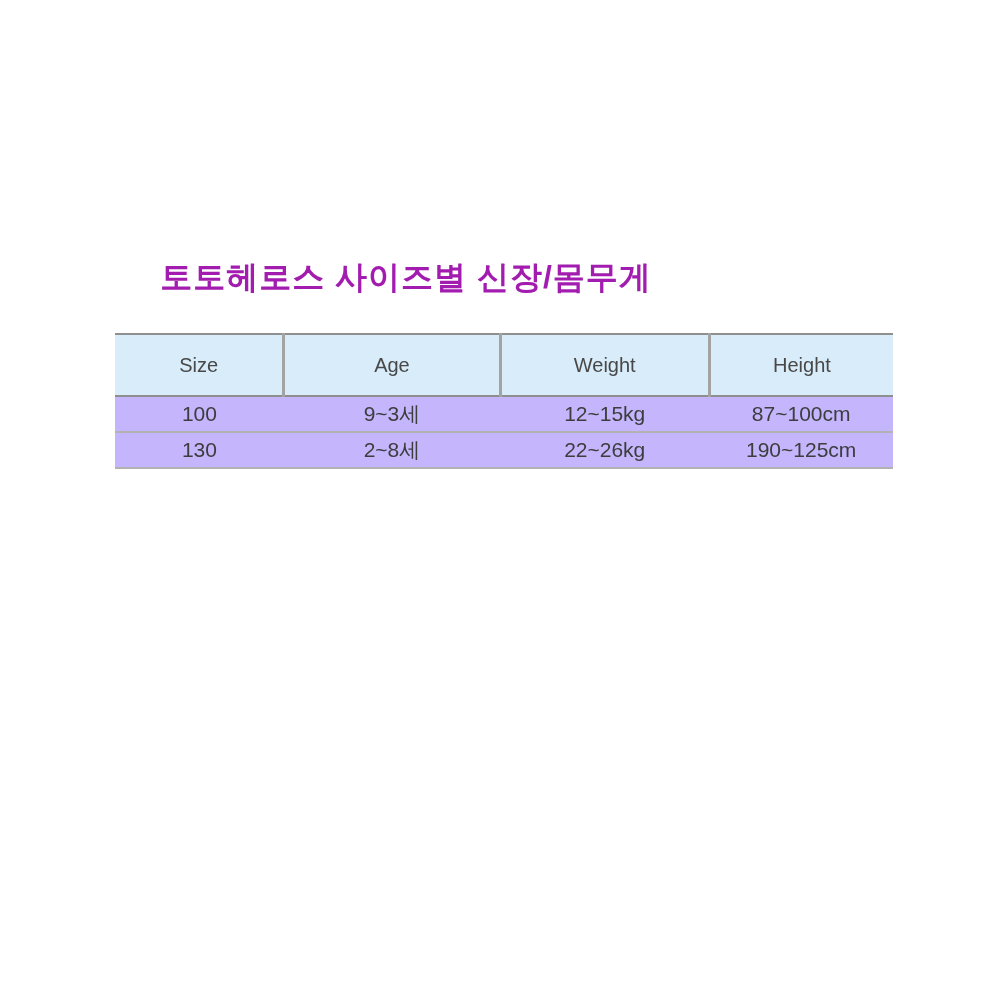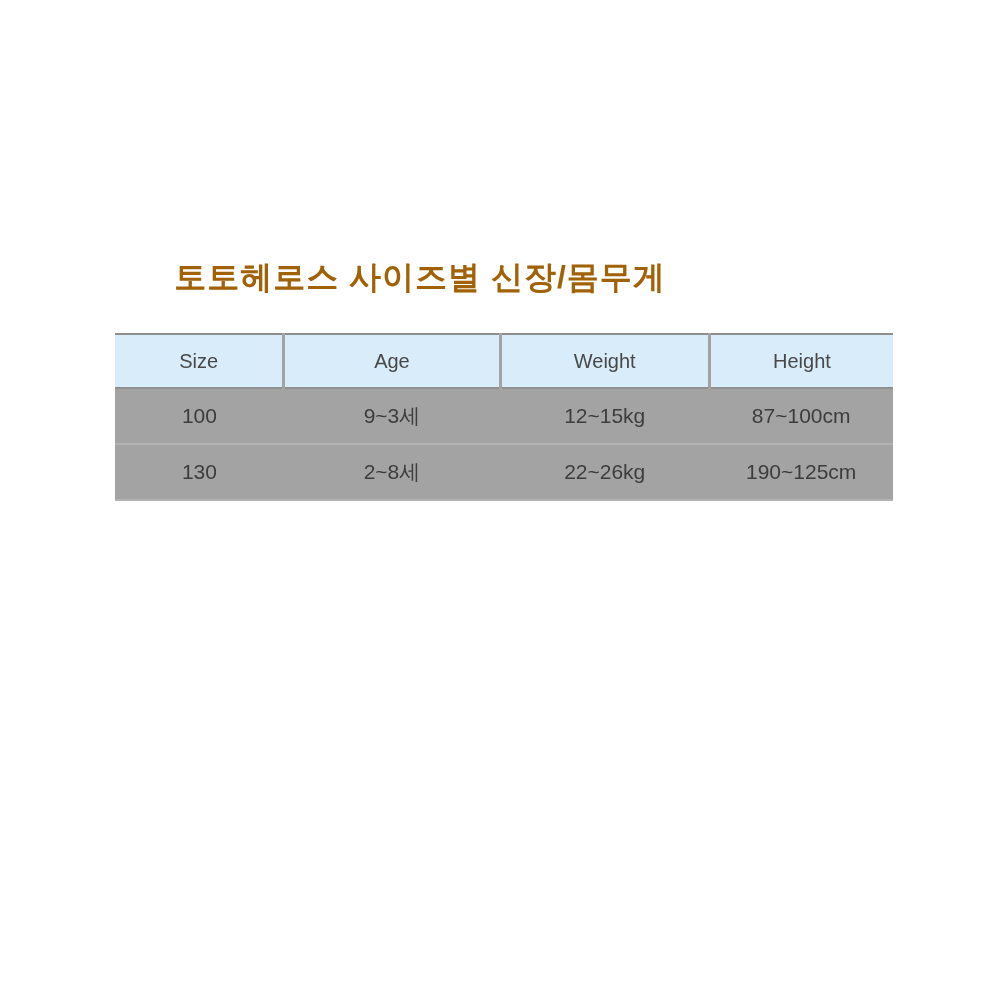--- a/index.html
+++ b/index.html
@@ -6,61 +6,61 @@
   html, body {
     width: 1000px; height: 1000px;
     background: #ffffff;
     font-family: "Liberation Sans", "DejaVu Sans", sans-serif;
     position: relative;
     overflow: hidden;
   }
   .page-title {
     position: absolute;
     top: 256px;
-    left: 18px;
+    left: 4px;
     width: 804px;
     text-align: center;
     font-size: 32px;
     font-weight: bold;
-    color: #a16207;
+    color: #a21caf;
     letter-spacing: 1px;
   }
   table.size-table {
     position: absolute;
     top: 333px;
     left: 115px;
     width: 778px;
     border-collapse: collapse;
     table-layout: fixed;
   }
   col.c1 { width: 21.7%; }
   col.c2 { width: 27.8%; }
   col.c3 { width: 26.9%; }
   col.c4 { width: 23.6%; }
   .size-table th {
     background: #d8ecf9;
-    height: 54px;
+    height: 62px;
     font-size: 20px;
     font-weight: normal;
     color: #484848;
     text-align: center;
     vertical-align: middle;
     border-top: 2px solid #8f8f8f;
     border-bottom: 2px solid #8f8f8f;
   }
   .size-table th + th {
     border-left: 3px solid #a3a3a3;
   }
   .size-table td {
-    height: 56px;
+    height: 36px;
     font-size: 21px;
     color: #3d3d3d;
     text-align: center;
     vertical-align: middle;
-    background: #a3a3a3;
+    background: #c4b5fd;
     border-bottom: 2px solid #b2b2b2;
   }
 </style>
 </head>
 <body>
 
 <h1 class="page-title">토토헤로스 사이즈별 신장/몸무게</h1>
 
 <table class="size-table">
   <colgroup>

